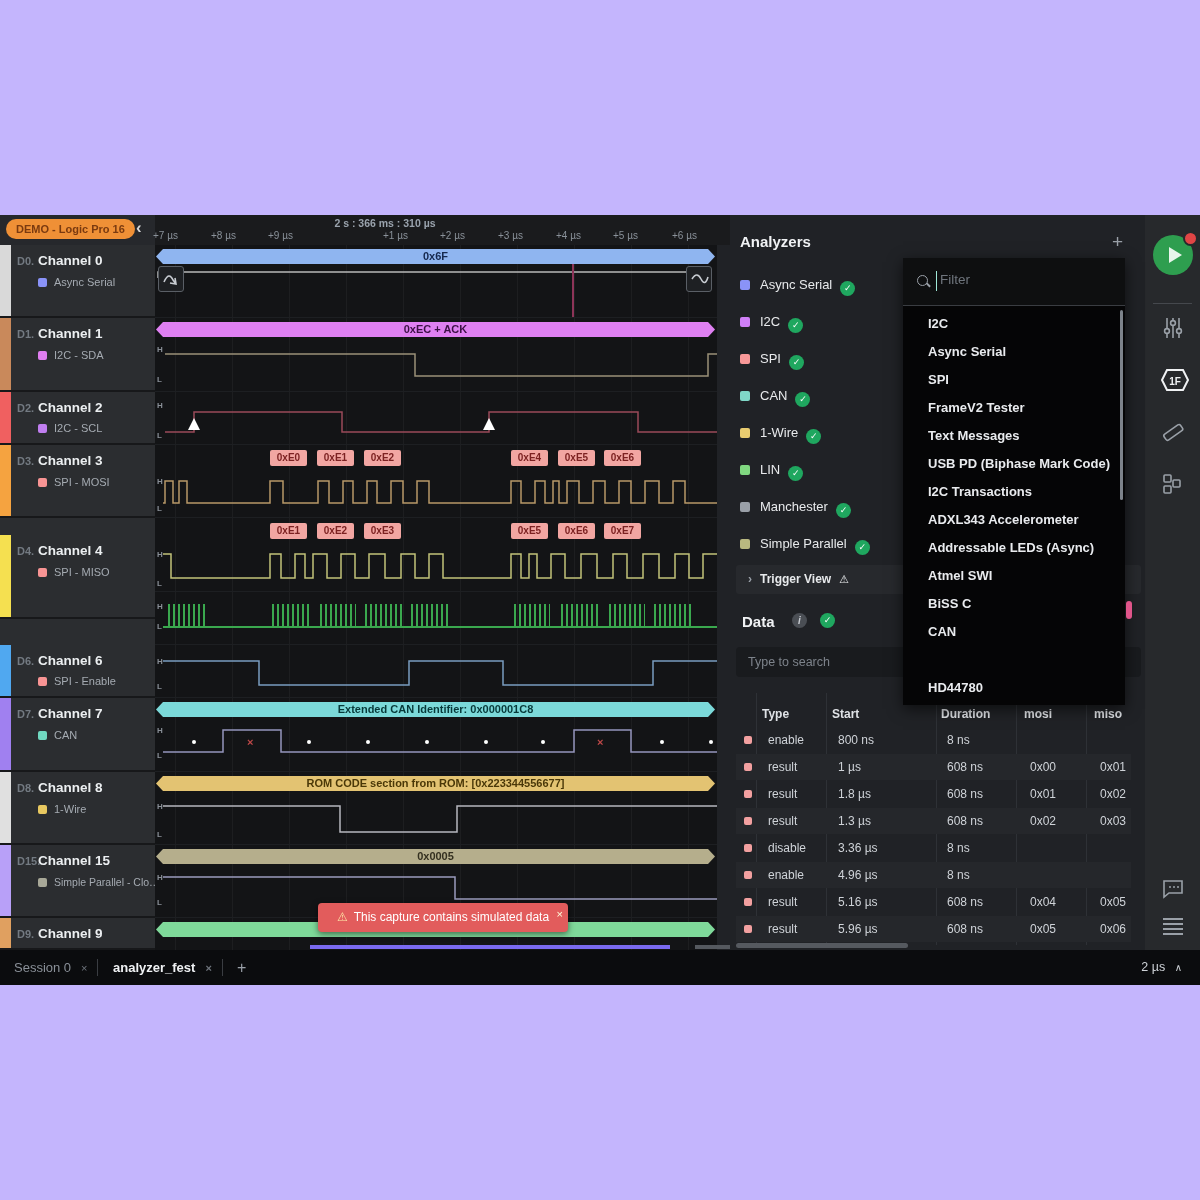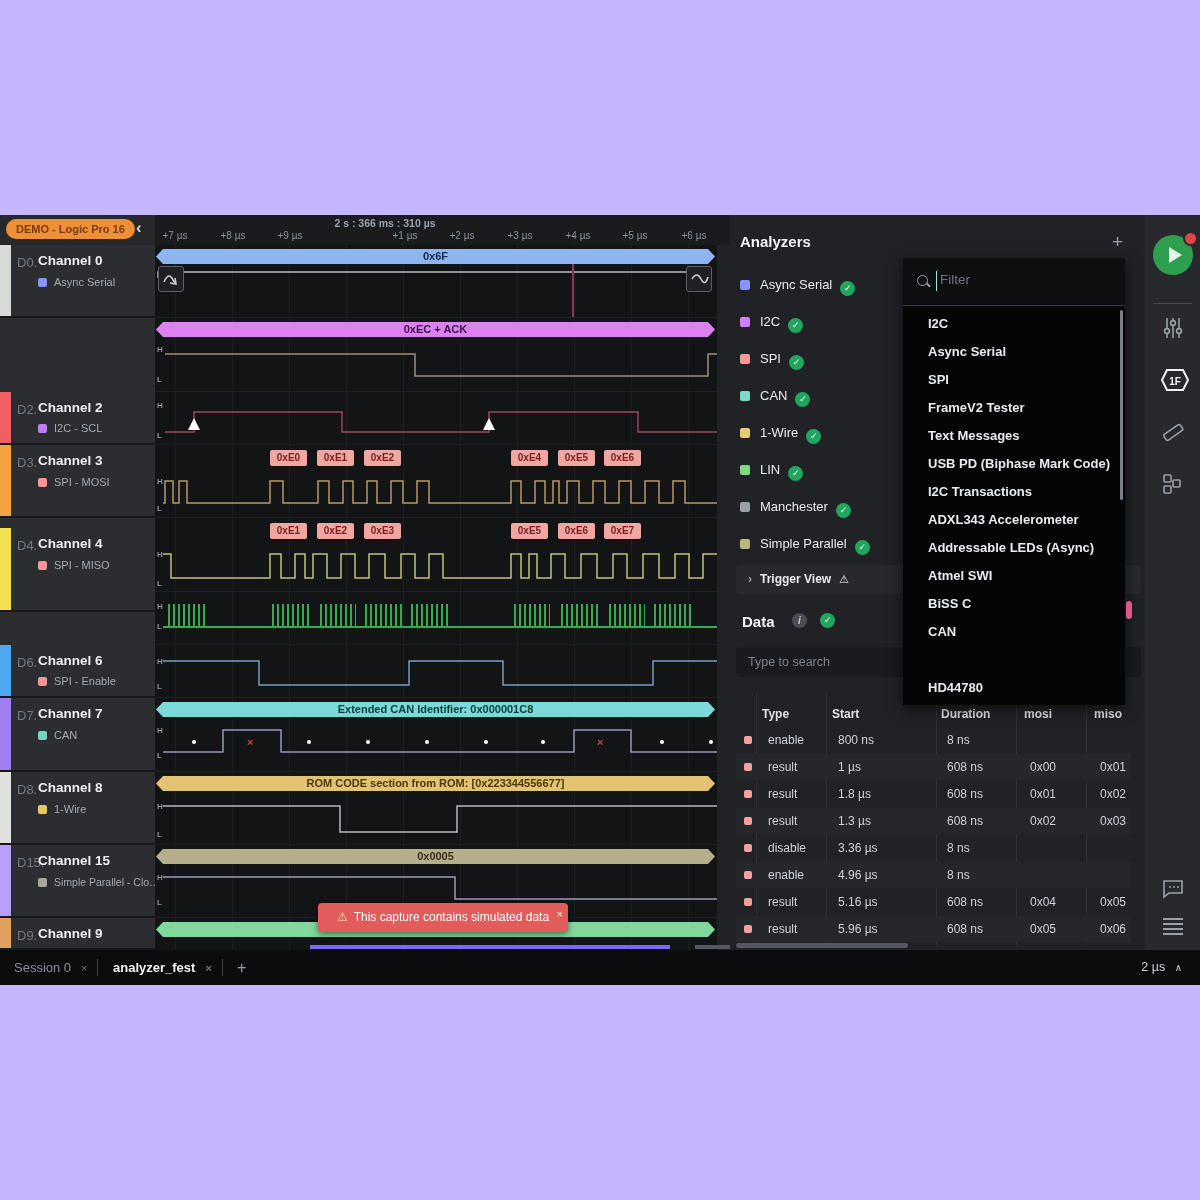--- a/index.html
+++ b/index.html
@@ -8,27 +8,27 @@
   .app{position:absolute;left:0;top:215px;width:1200px;height:770px;background:#202226;overflow:hidden;}
 
   
   .hdr-left{position:absolute;left:0;top:0;width:155px;height:30px;background:#26282c;}
   .demo-badge{position:absolute;left:6px;top:4px;height:20px;line-height:20px;padding:0 10px;
     background:#ef9036;border-radius:10px;font-size:11px;font-weight:bold;color:#7a3a10;}
   .hdr-chev{position:absolute;left:136px;top:3px;color:#d8d8d8;font-size:17px;font-weight:bold;cursor:pointer;}
   .timeline{position:absolute;left:155px;top:0;width:575px;height:30px;background:#1a1b1d;}
   .tl-title{position:absolute;left:100px;top:2px;width:260px;text-align:center;
     font-size:10.5px;font-weight:bold;color:#9aa3ad;}
-  .tick{position:absolute;top:15px;width:44px;margin-left:-22px;text-align:center;font-size:10px;color:#8a929a;}
+  .tick{position:absolute;top:15px;width:44px;margin-left:-22px;font-size:10px;color:#8a929a;}
 
   
   .chlist{position:absolute;left:0;top:30px;width:155px;height:705px;background:#2b2d30;}
   .ch{position:absolute;left:0;width:155px;background:#2b2d30;border-bottom:2px solid #17181a;box-sizing:border-box;}
   .stripe{position:absolute;left:0;top:0;bottom:0;width:11px;}
-  .chid{position:absolute;left:17px;top:10px;font-size:13px;color:#737a82;}
+  .chid{position:absolute;left:17px;top:10px;font-size:11px;color:#737a82;font-weight:bold;}
   .chname{position:absolute;left:38px;top:8px;font-size:13.5px;font-weight:bold;color:#eceff1;}
   .chsub{position:absolute;left:38px;top:31px;font-size:11px;color:#a5abb2;white-space:nowrap;}
   .chsub .dot{display:inline-block;width:9px;height:9px;border-radius:2px;margin-right:7px;vertical-align:-1px;}
 
   
   .waves{position:absolute;left:155px;top:30px;width:562px;height:705px;background:#131416;
     background-image:repeating-linear-gradient(90deg,rgba(255,255,255,0.045) 0 1px,transparent 1px 57px);
     background-position:20px 0;}
   .wrow{position:absolute;left:0;width:562px;border-bottom:1px solid #1d1f22;box-sizing:border-box;}
   .bar{position:absolute;left:1px;top:4px;width:559px;height:15px;line-height:15px;text-align:center;
@@ -132,33 +132,39 @@
     <div class="tick" style="left:539px">+6 µs</div>
   </div>
 
   <div class="chlist">
     <div class="ch" style="top:0;height:73px">
       <div class="stripe" style="background:#d9d9d9"></div>
       <div class="chid">D0.</div>
       <div class="chname">Channel 0</div>
       <div class="chsub"><span class="dot" style="background:#8a93f8"></span><span>Async Serial</span></div>
     </div>
+    <div class="ch" style="top:73px;height:74px">
+      <div class="stripe" style="background:#c9895b"></div>
+      <div class="chid">D1.</div>
+      <div class="chname">Channel 1</div>
+      <div class="chsub"><span class="dot" style="background:#e07ef0"></span><span>I2C - SDA</span></div>
+    </div>
     <div class="ch" style="top:147px;height:53px">
       <div class="stripe" style="background:#f06060"></div>
       <div class="chid">D2.</div>
       <div class="chname">Channel 2</div>
       <div class="chsub" style="top:30px"><span class="dot" style="background:#c07ef0"></span><span>I2C - SCL</span></div>
     </div>
     <div class="ch" style="top:200px;height:73px">
       <div class="stripe" style="background:#f5a340"></div>
       <div class="chid">D3.</div>
       <div class="chname">Channel 3</div>
       <div class="chsub"><span class="dot" style="background:#f89494"></span><span>SPI - MOSI</span></div>
     </div>
-    <div class="ch" style="top:283px;height:84px">
+    <div class="ch" style="top:290px;height:84px">
       <div class="stripe" style="background:#f5e050"></div>
       <div class="chid">D4.</div>
       <div class="chname">Channel 4</div>
       <div class="chsub"><span class="dot" style="background:#f89494"></span><span>SPI - MISO</span></div>
     </div>
     <div class="ch" style="top:400px;height:53px">
       <div class="stripe" style="background:#50a8f0"></div>
       <div class="chid">D6.</div>
       <div class="chname">Channel 6</div>
       <div class="chsub" style="top:30px"><span class="dot" style="background:#f89494"></span><span>SPI - Enable</span></div>

